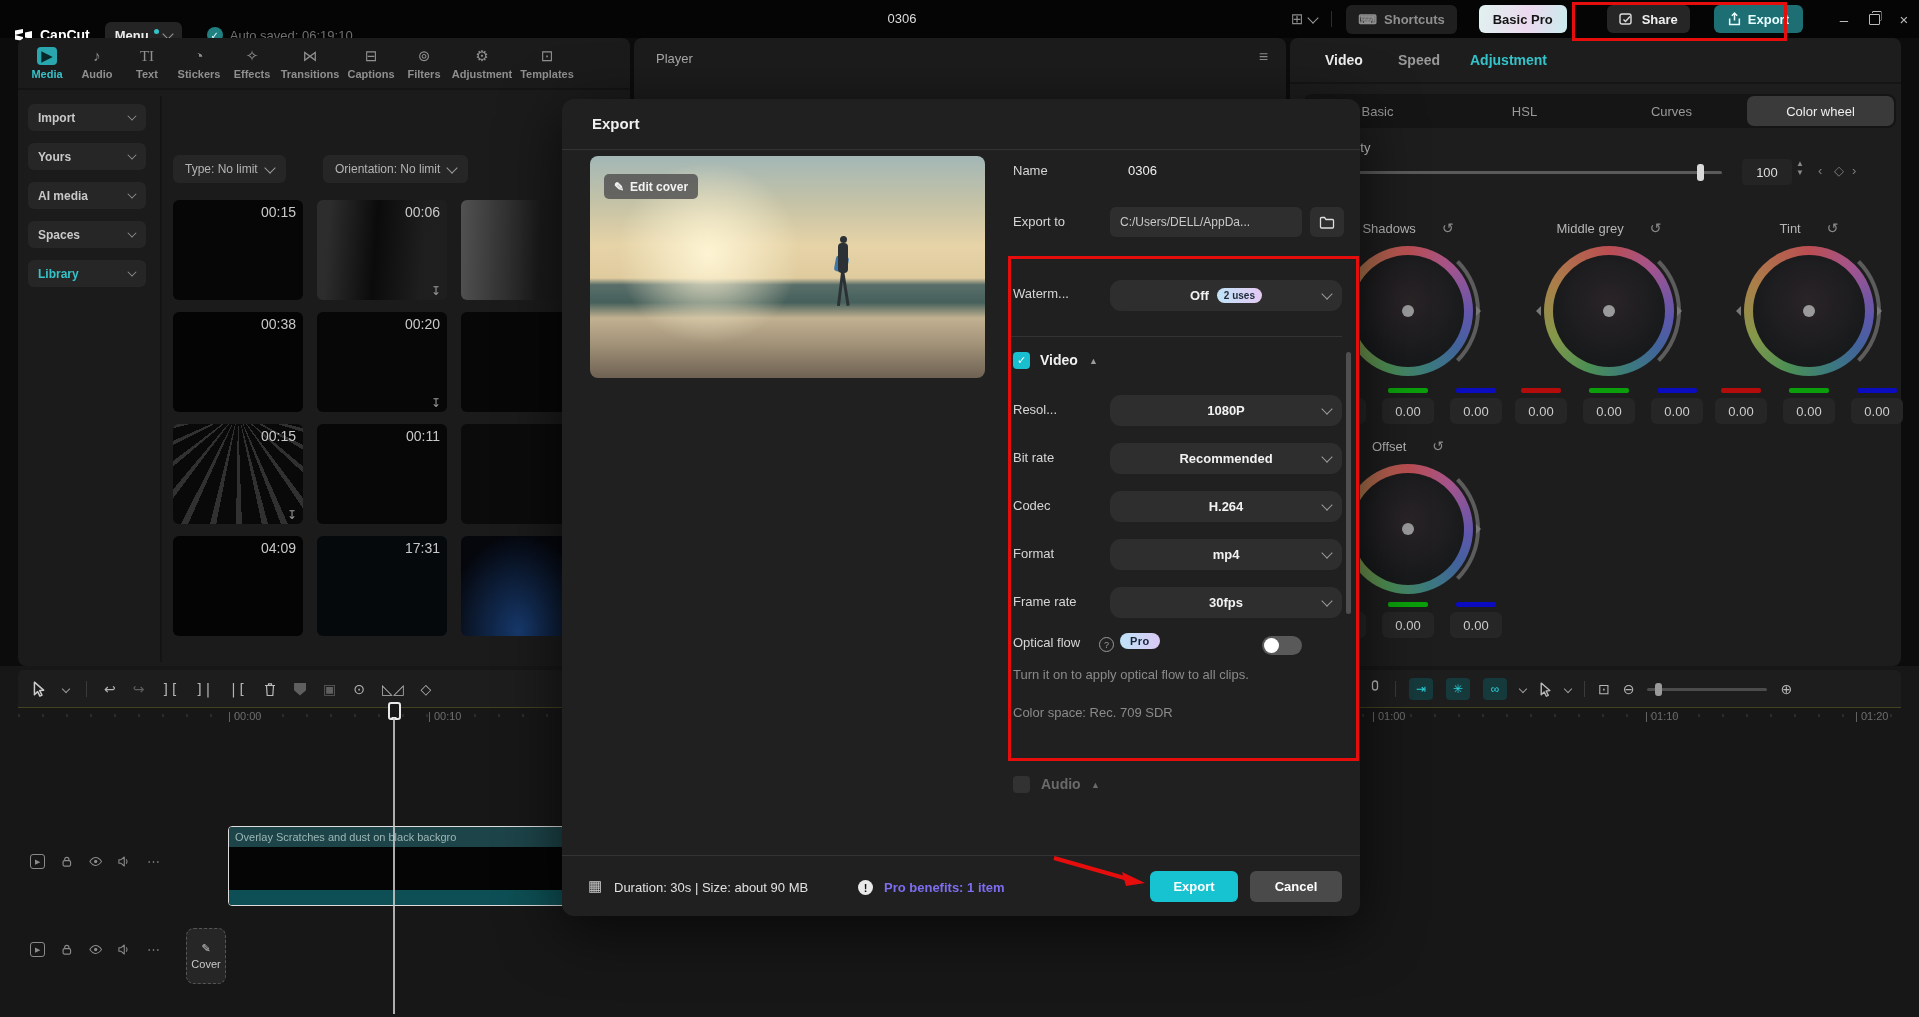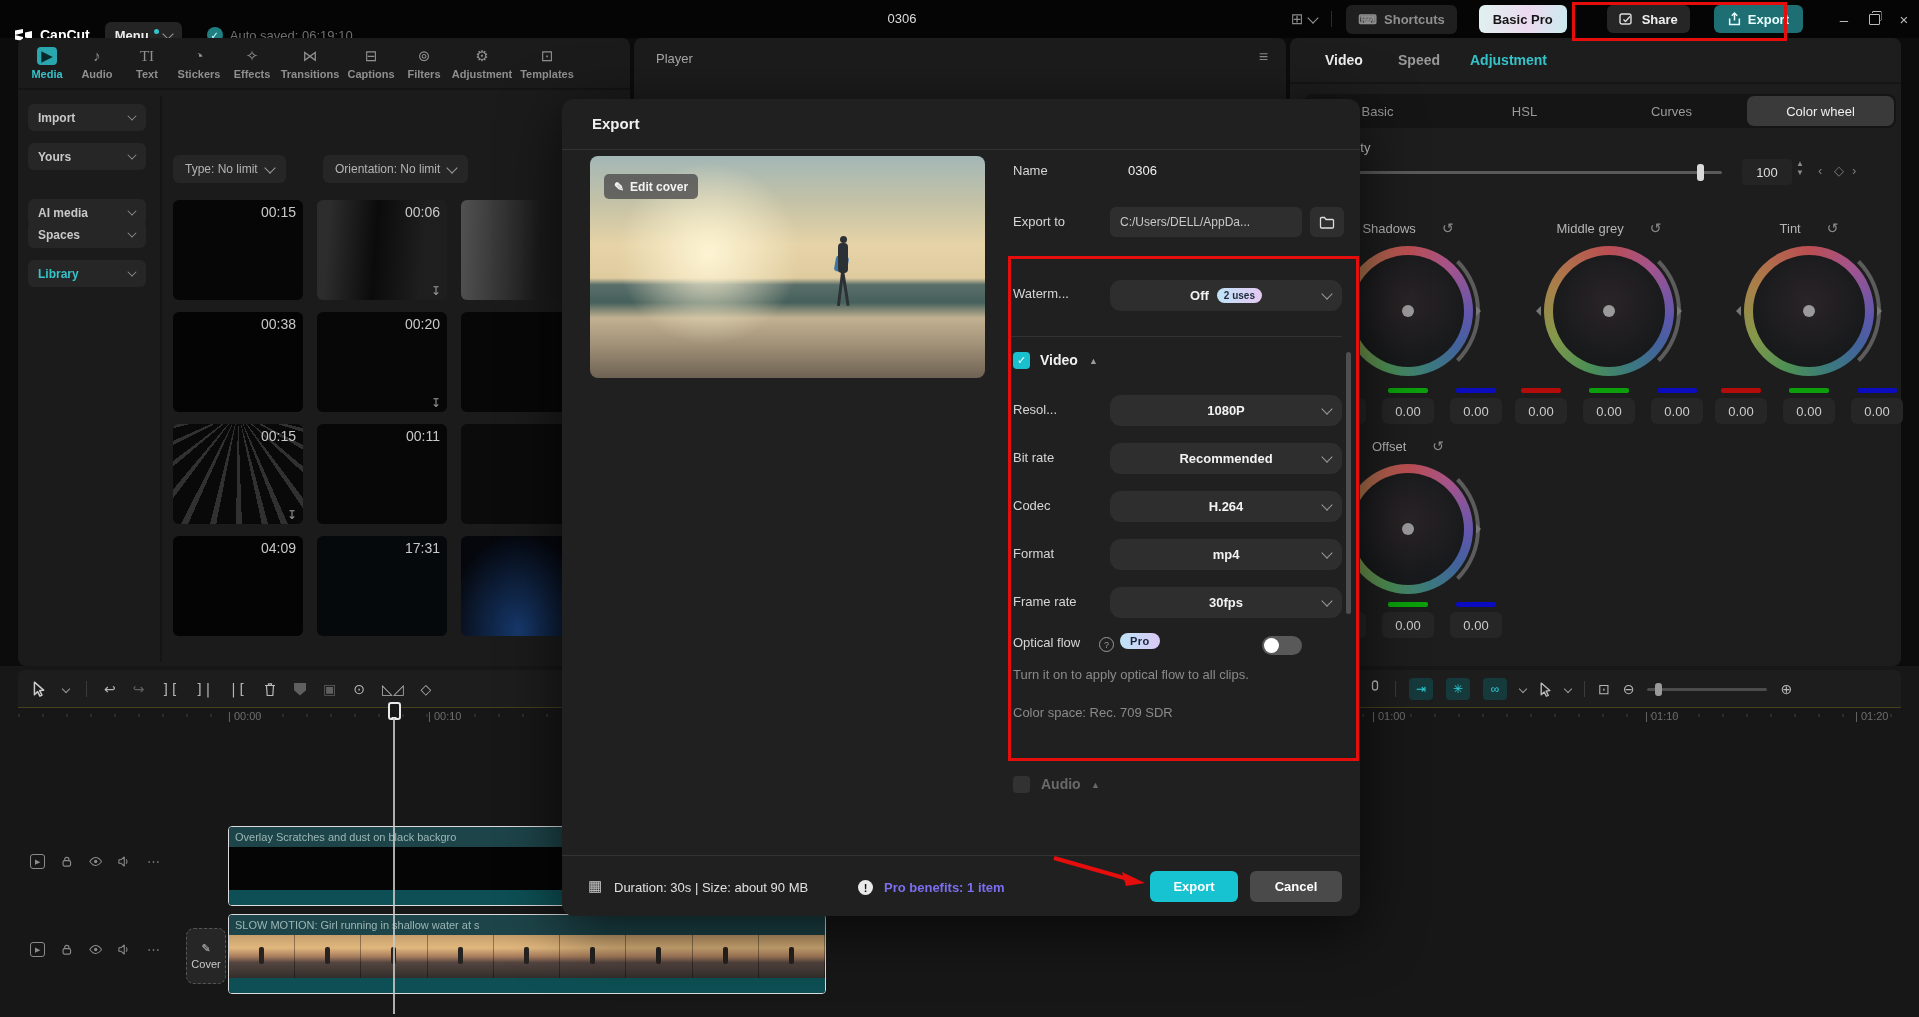--- a/index.html
+++ b/index.html
@@ -265,21 +265,21 @@
     <div id="ribbon-div"></div>
 
     <span class="sb-btn" style="top:66px;">
         <span>Import</span>
         <span class="chev"></span>
       </span>
     <span class="sb-btn" style="top:105px;">
         <span>Yours</span>
         <span class="chev"></span>
       </span>
-    <span class="sb-btn" style="top:144px;margin-top:17px;">
+    <span class="sb-btn" style="top:144px;">
         <span>AI media</span>
         <span class="chev"></span>
       </span>
     <span class="sb-btn" style="top:183px;">
         <span>Spaces</span>
         <span class="chev"></span>
       </span>
     <span class="sb-btn accent" style="top:222px;">
         <span>Library</span>
         <span class="chev"></span>
@@ -565,35 +565,20 @@
       <svg width="14" height="13" viewBox="0 0 14 12">
           <path d="M1 4h2.5L7 1v10L3.5 8H1z" fill="none" stroke="#8a8a8a" stroke-width="1.2" stroke-linejoin="round"></path>
           <path d="M9 3.5a3.5 3.5 0 0 1 0 5" fill="none" stroke="#8a8a8a" stroke-width="1.2"></path>
         </svg>
       <span>⋯</span>
     </div>
     <span class="cover-btn">
       <span>✎</span>
       <span>Cover</span>
     </span>
-    <div class="clip" style="left:228px;top:248px;width:598px;height:80px;">
-      <div class="ctitle">SLOW MOTION: Girl running in shallow water at s</div>
-      <div class="strip">
-        <span class="frame"></span>
-          <span class="frame"></span>
-          <span class="frame"></span>
-          <span class="frame"></span>
-          <span class="frame"></span>
-          <span class="frame"></span>
-          <span class="frame"></span>
-          <span class="frame"></span>
-          <span class="frame"></span>
-      </div>
-      <div class="cfoot"></div>
-    </div>
   </div>
 
   <div id="dialog">
     <span id="dlg-title">Export</span>
     <div class="dlg-div"></div>
 
     <div id="preview">
       <span class="girl">
           <i></i>
           <b></b>

